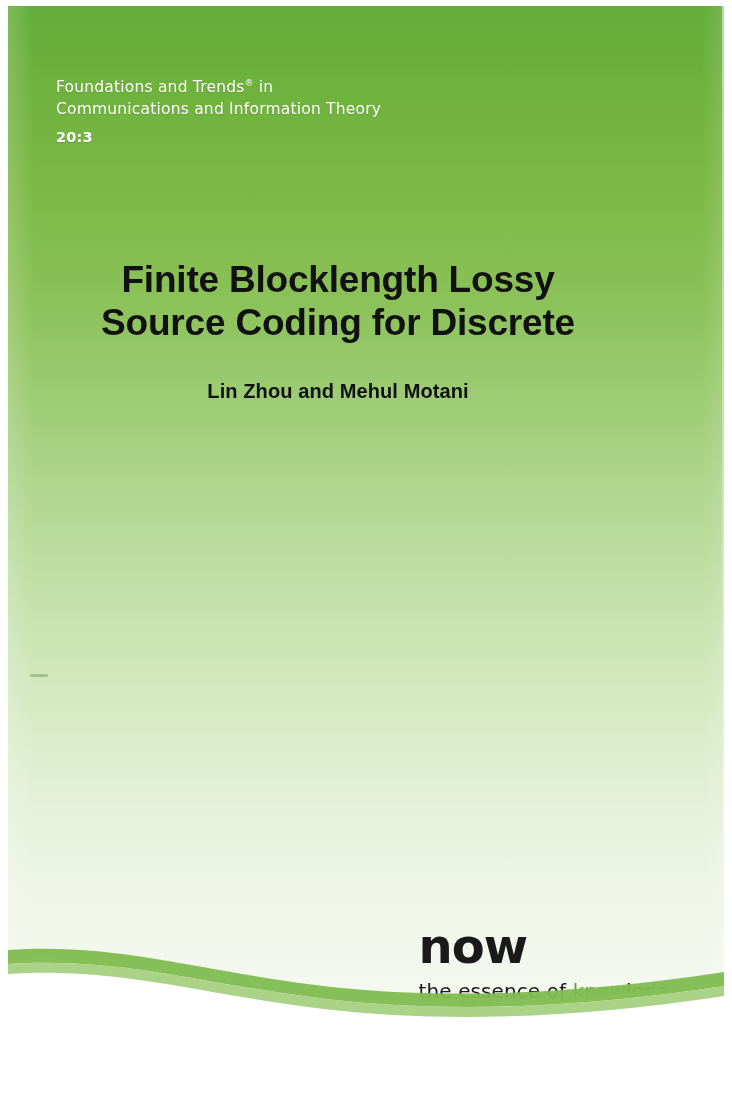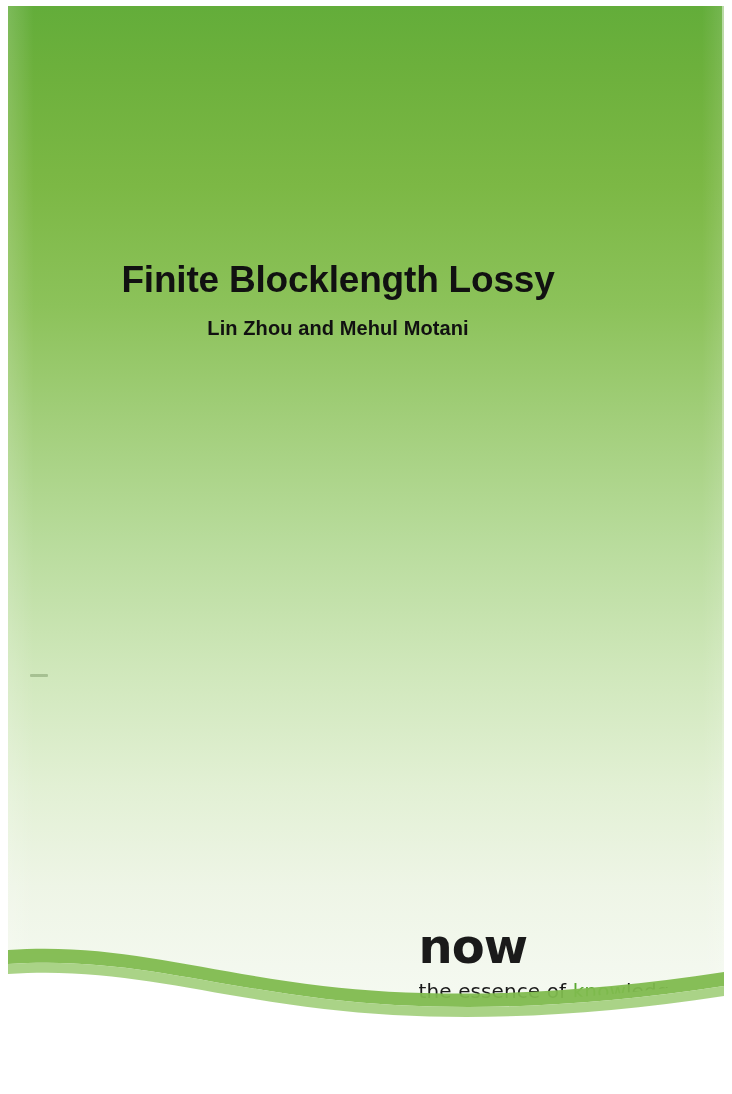--- a/index.html
+++ b/index.html
@@ -128,21 +128,21 @@
     color: #111111;
     font-family: "Liberation Sans", sans-serif;
     font-weight: bold;
     font-size: 37px;
     line-height: 43px;
     letter-spacing: -0.2px;
   }
   .title .tl { display: block; }
 
   .authors {
-    margin-top: 16px;
+    margin-top: 36px;
     color: #111111;
     font-family: "Liberation Sans", sans-serif;
     font-weight: bold;
     font-size: 20px;
     letter-spacing: 0.1px;
   }
 
   
   .artifact {
     position: absolute;
@@ -194,24 +194,30 @@
 <body>
 
 <div class="page">
   <div class="cover">
 
     <div class="cover-bg"></div>
     <div class="sheen-left"></div>
     <div class="sheen-right"></div>
     <div class="edge-line"></div>
 
+    <div class="series">
+      <span class="line"><span>Foundations and Trends</span><sup>®</sup><span> in</span></span>
+      <span class="line">Communications and Information Theory</span>
+      <span class="line vol">20:3</span>
+    </div>
 
     <div class="title-block">
       <h1 class="title">
         <span class="tl">Finite Blocklength Lossy</span>
+        <span class="tl">Source Coding for Discrete</span>
       </h1>
       <div class="authors">Lin Zhou and Mehul Motani</div>
     </div>
 
     <div class="artifact"></div>
 
     <div class="publisher">
       <div class="logo">now</div>
       <div class="tagline"><span>the essence of </span><span class="accent">know</span><span>ledge</span></div>
     </div>

